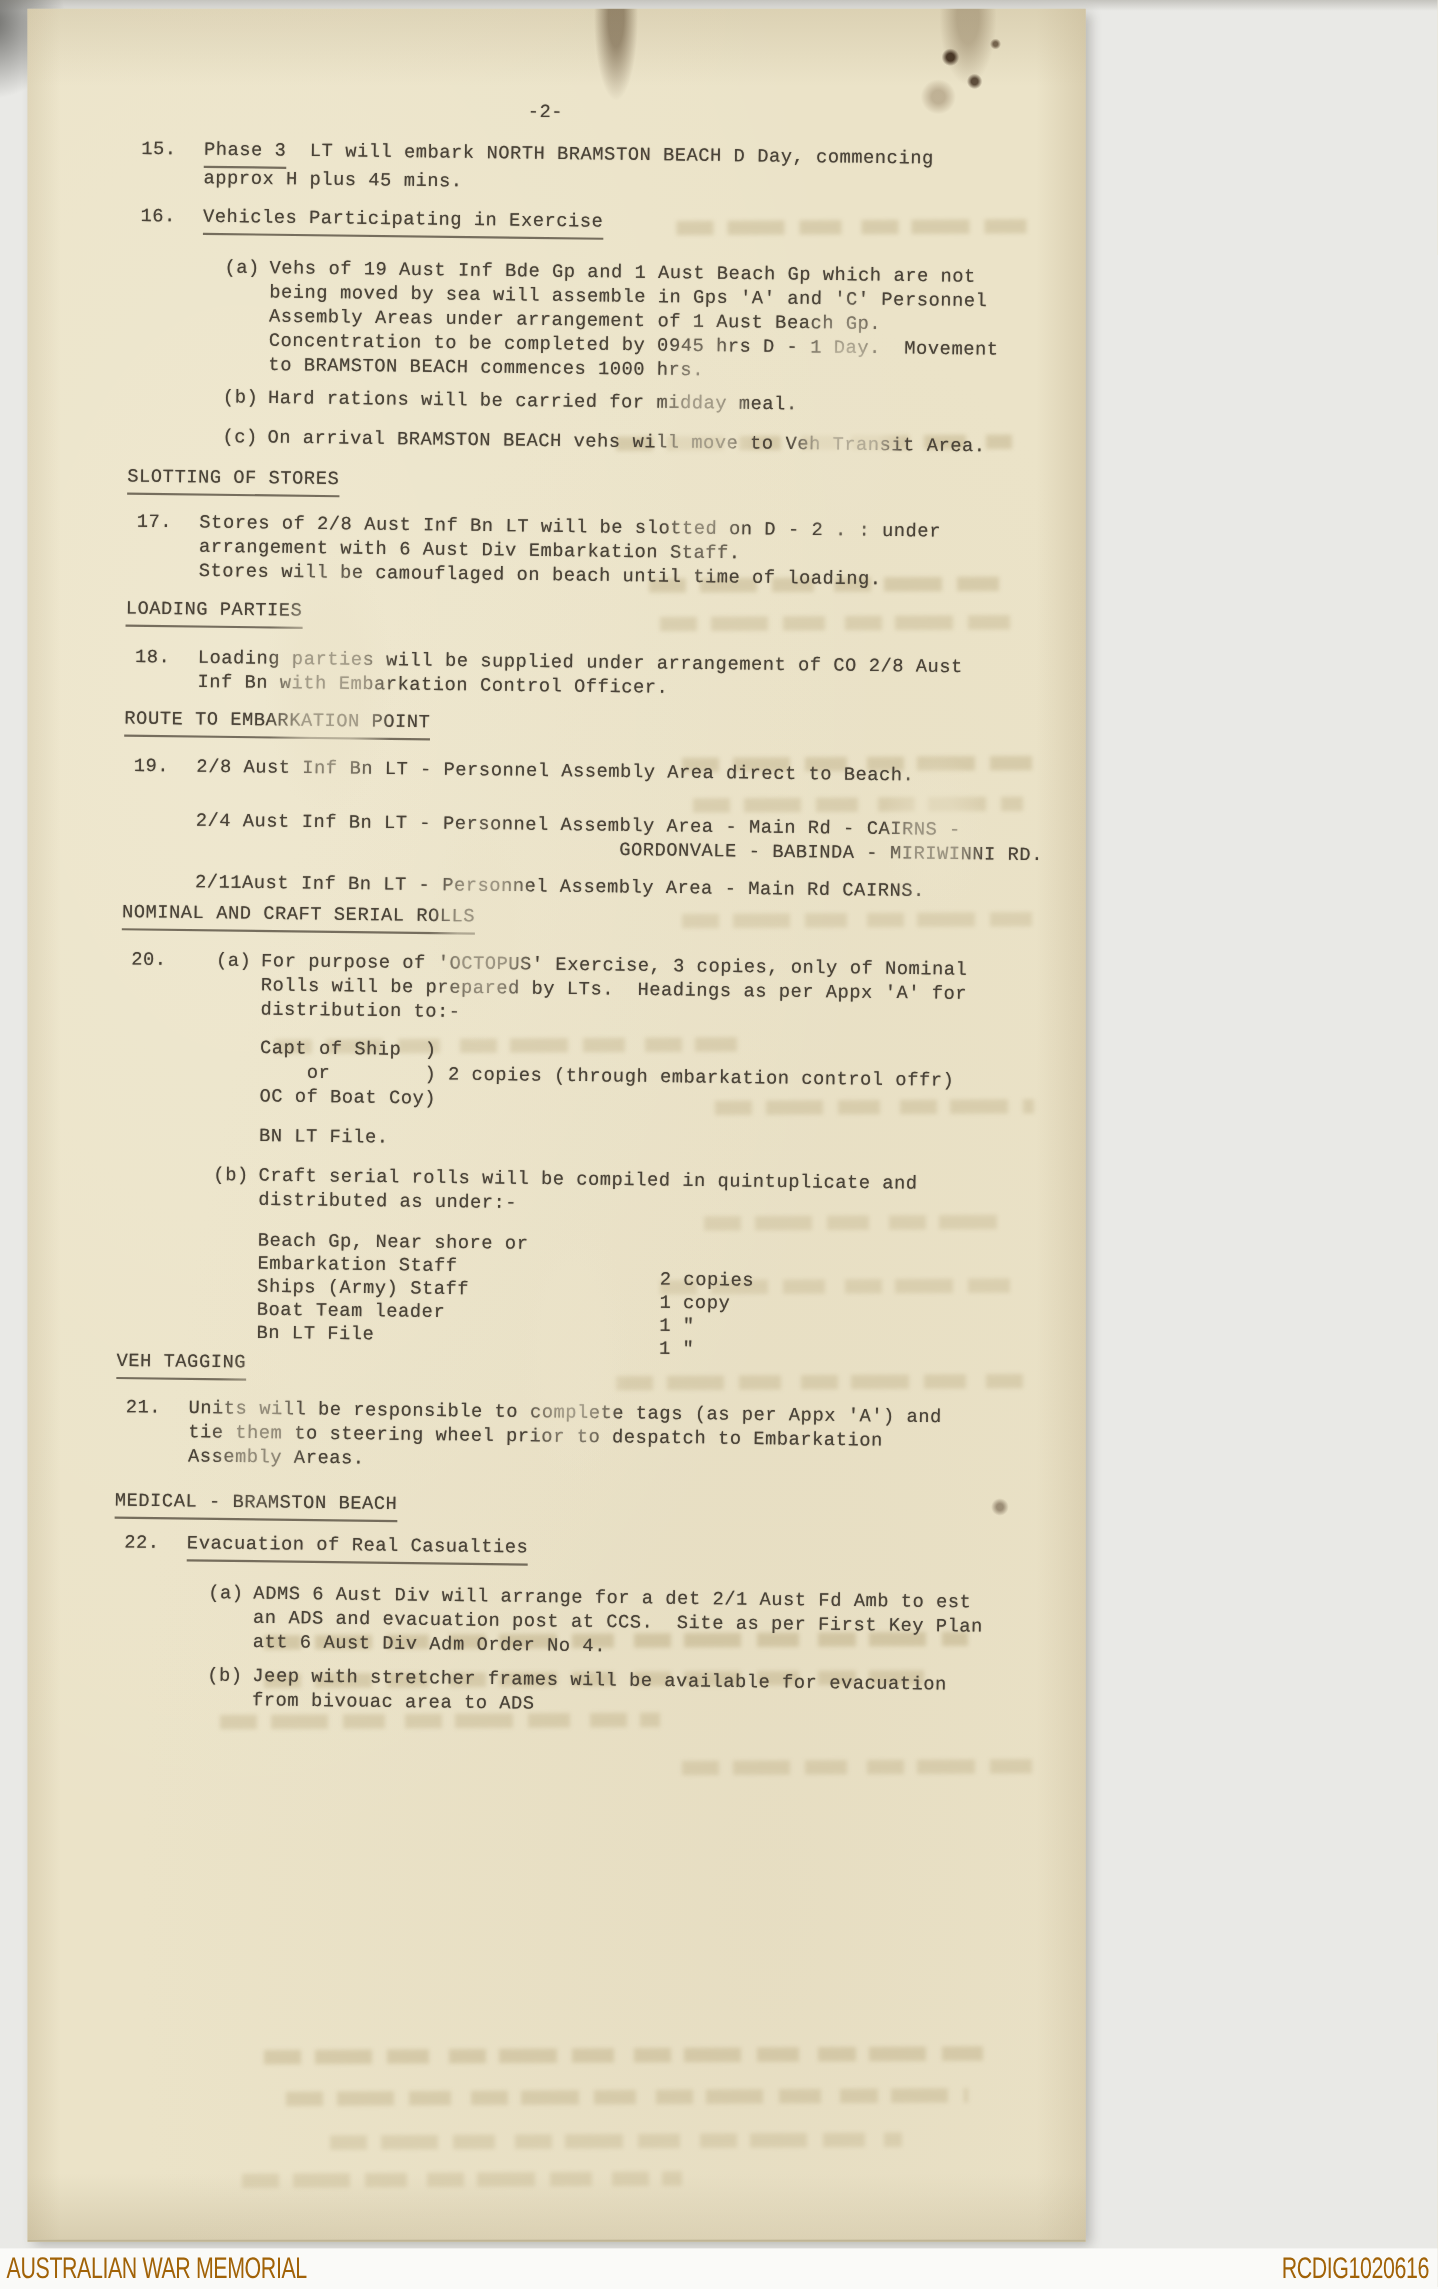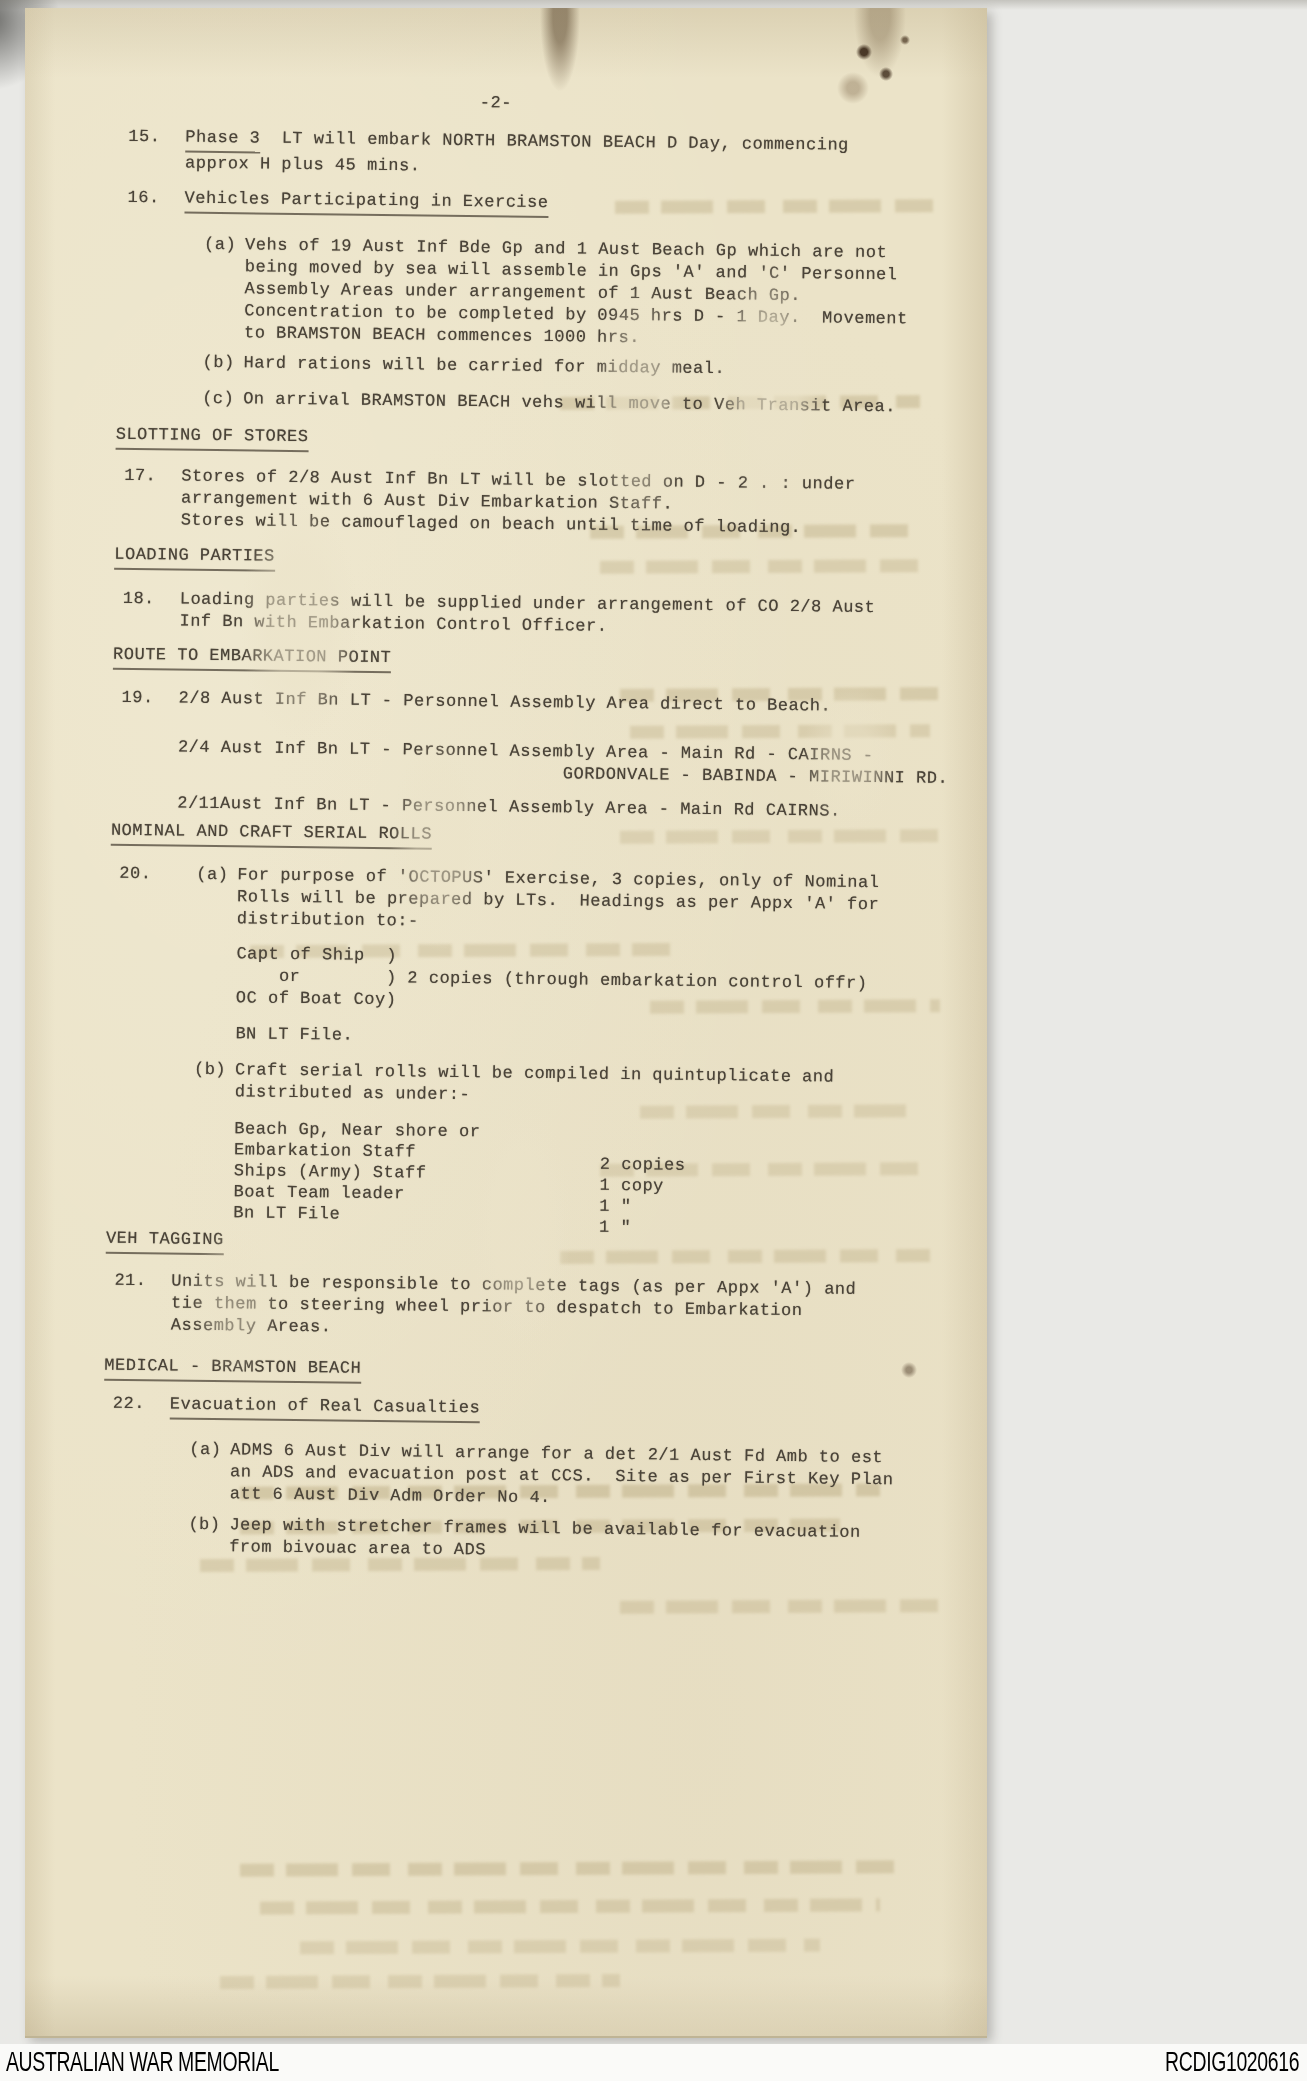--- a/index.html
+++ b/index.html
@@ -85,21 +85,21 @@
       radial-gradient(ellipse at 275px 614px, rgba(235,227,201,.55) 0 30px, rgba(235,227,201,0) 60px),
       radial-gradient(ellipse at 825px 750px, rgba(235,227,201,.5) 0 22px, rgba(235,227,201,0) 48px),
       radial-gradient(ellipse at 495px 1214px, rgba(235,227,201,.55) 0 26px, rgba(235,227,201,0) 52px),
       radial-gradient(ellipse at 210px 1292px, rgba(235,227,201,.45) 0 20px, rgba(235,227,201,0) 45px),
       radial-gradient(ellipse at 415px 835px, rgba(235,227,201,.5) 0 24px, rgba(235,227,201,0) 50px);
   }
   
   .footer{
     position:absolute;left:0;bottom:0;width:1307px;height:37px;
     background:#fafaf8;display:flex;align-items:center;justify-content:space-between;
-    font-family:"Liberation Sans","DejaVu Sans",sans-serif;color:#000000;
+    font-family:"Liberation Sans","DejaVu Sans",sans-serif;color:#a16207;
   }
   .f-left{font-size:27px;transform:scaleX(.72);transform-origin:left center;margin-left:6px;letter-spacing:-0.5px;}
   .f-right{font-size:27px;transform:scaleX(.72);transform-origin:right center;margin-right:8px;letter-spacing:-0.5px;}
 </style>
 </head>
 <body>
 
 <div class="stage">
   <div class="top-strip"></div>
   <div class="corner-shadow"></div>

